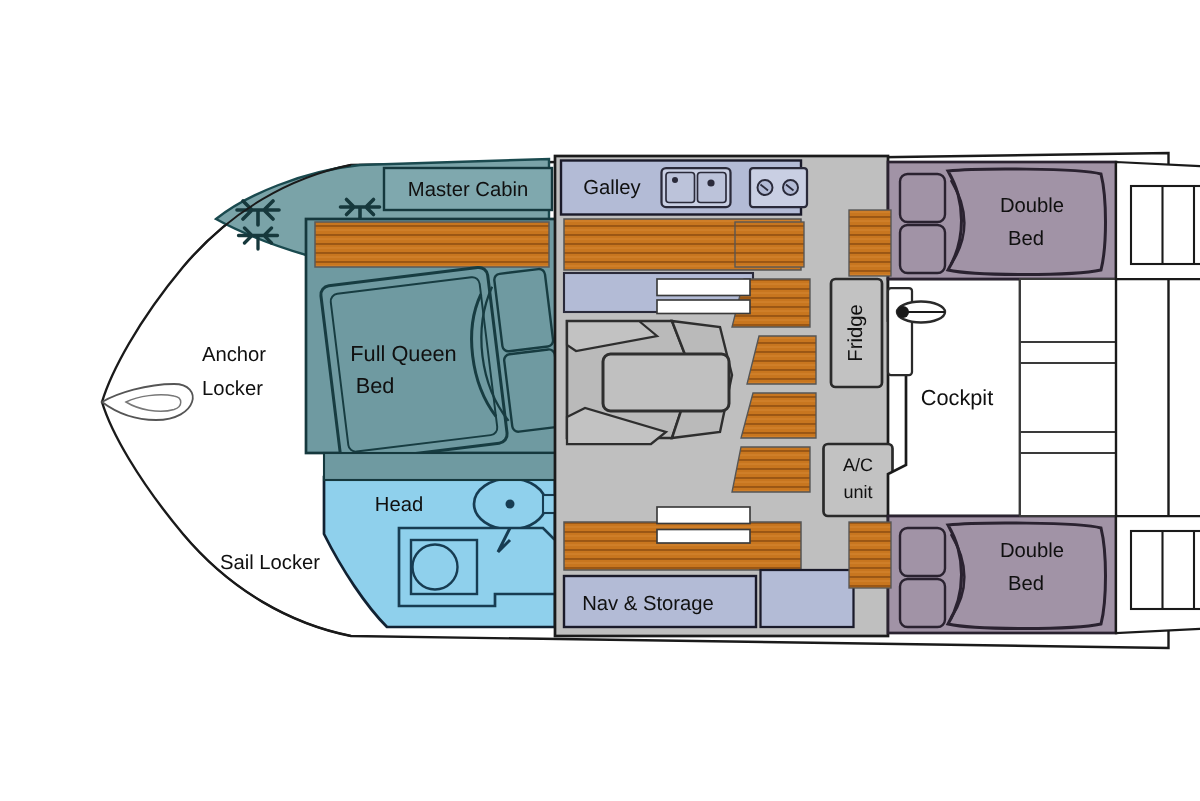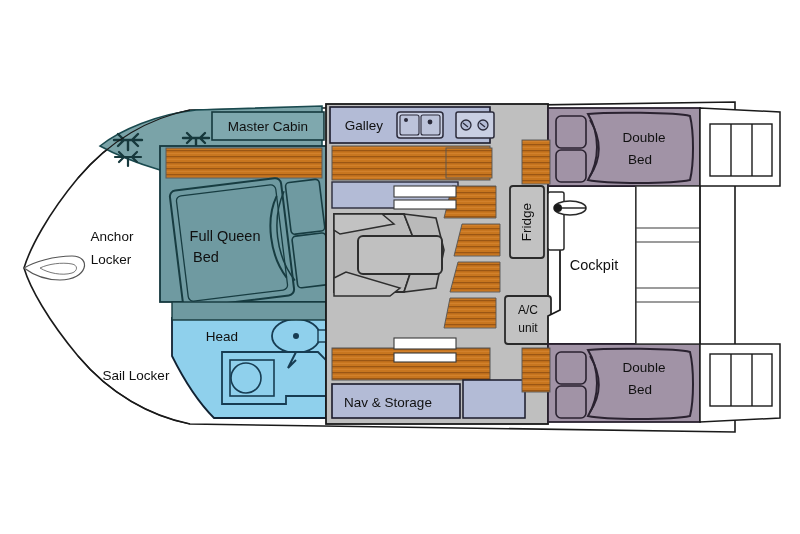--- a/index.html
+++ b/index.html
@@ -1,18 +1,18 @@
 <!DOCTYPE html>
 <html><head>
 <meta charset="utf-8">
 <style>
   html,body{margin:0;padding:0;background:#ffffff;}
   body{width:800px;height:534px;overflow:hidden;
        font-family:"Liberation Sans","DejaVu Sans",sans-serif;}
-  #stage{position:relative;width:672px;height:534px;background:#fff;}
+  #stage{position:relative;width:672px;height:534px;background:#fff;margin-left:44px;}
   svg{display:block;}
   .lbl{font-family:"Liberation Sans","DejaVu Sans",sans-serif;
        fill:#101010;font-size:13.5px;text-anchor:middle;dominant-baseline:middle;}
   .lbl-sm{font-size:12px;}
   .lbl-lg{font-size:14.5px;}
 </style>
 </head>
 <body>
 
 <div id="stage">

